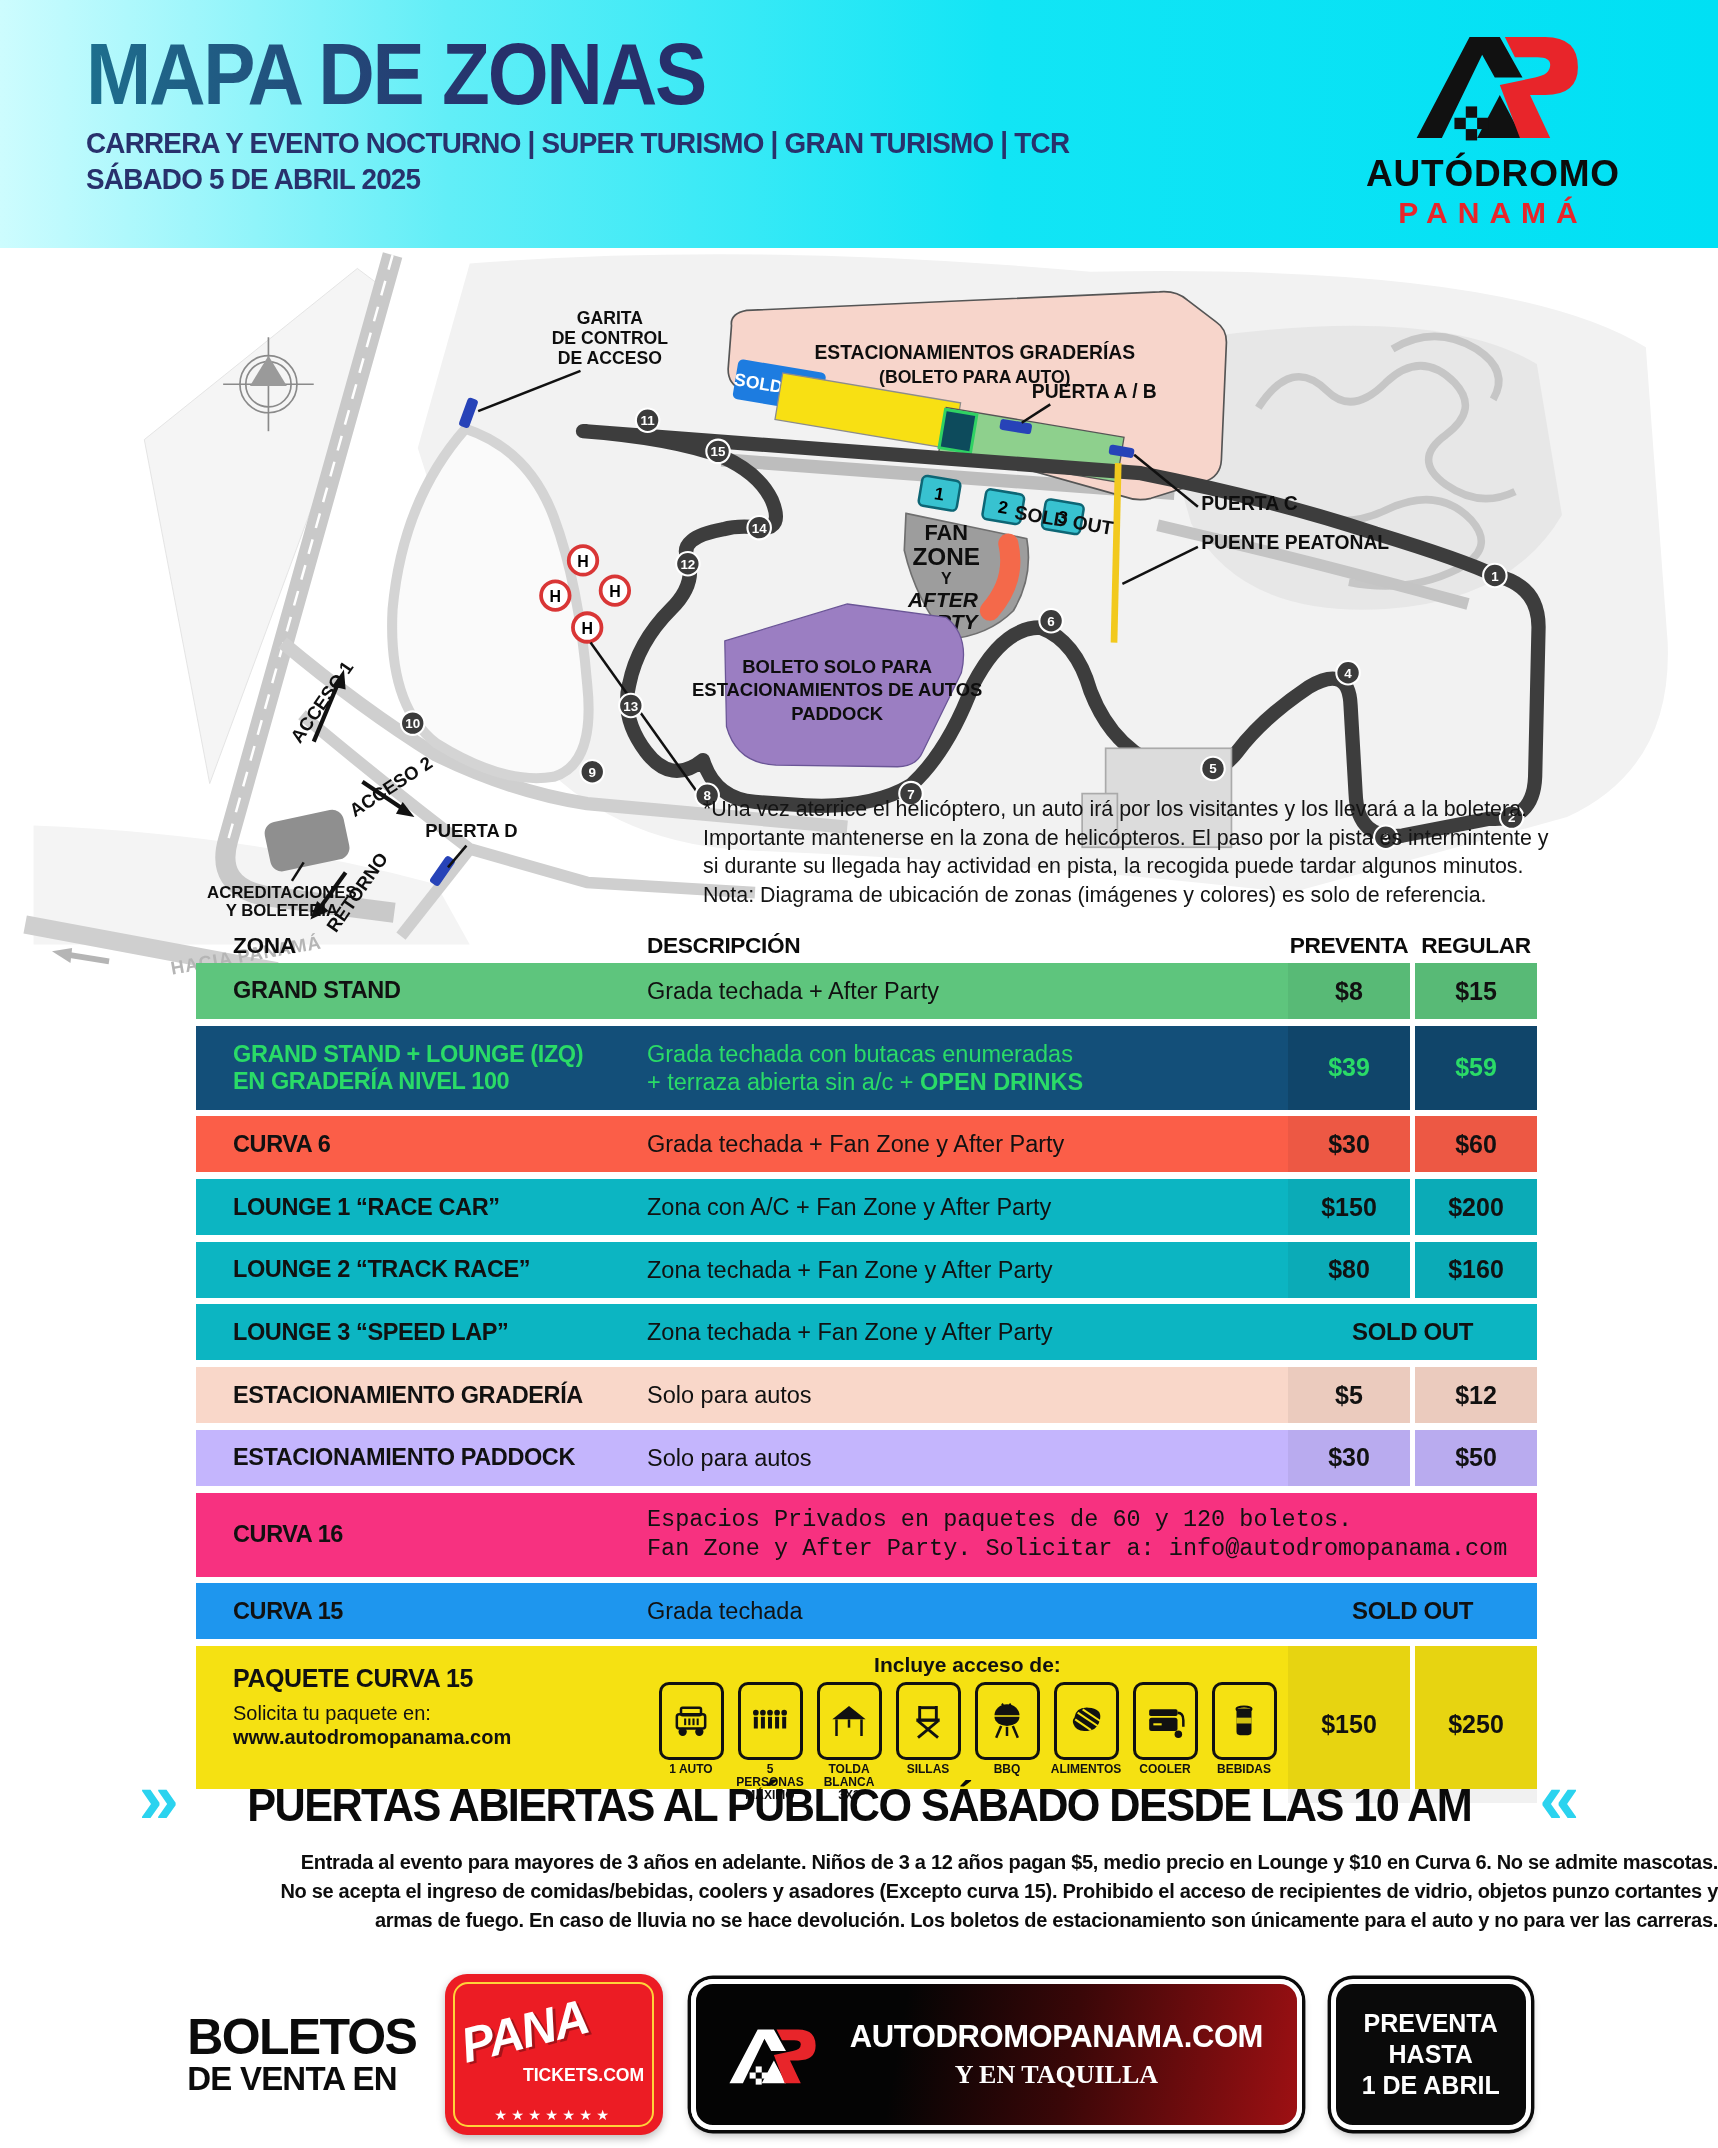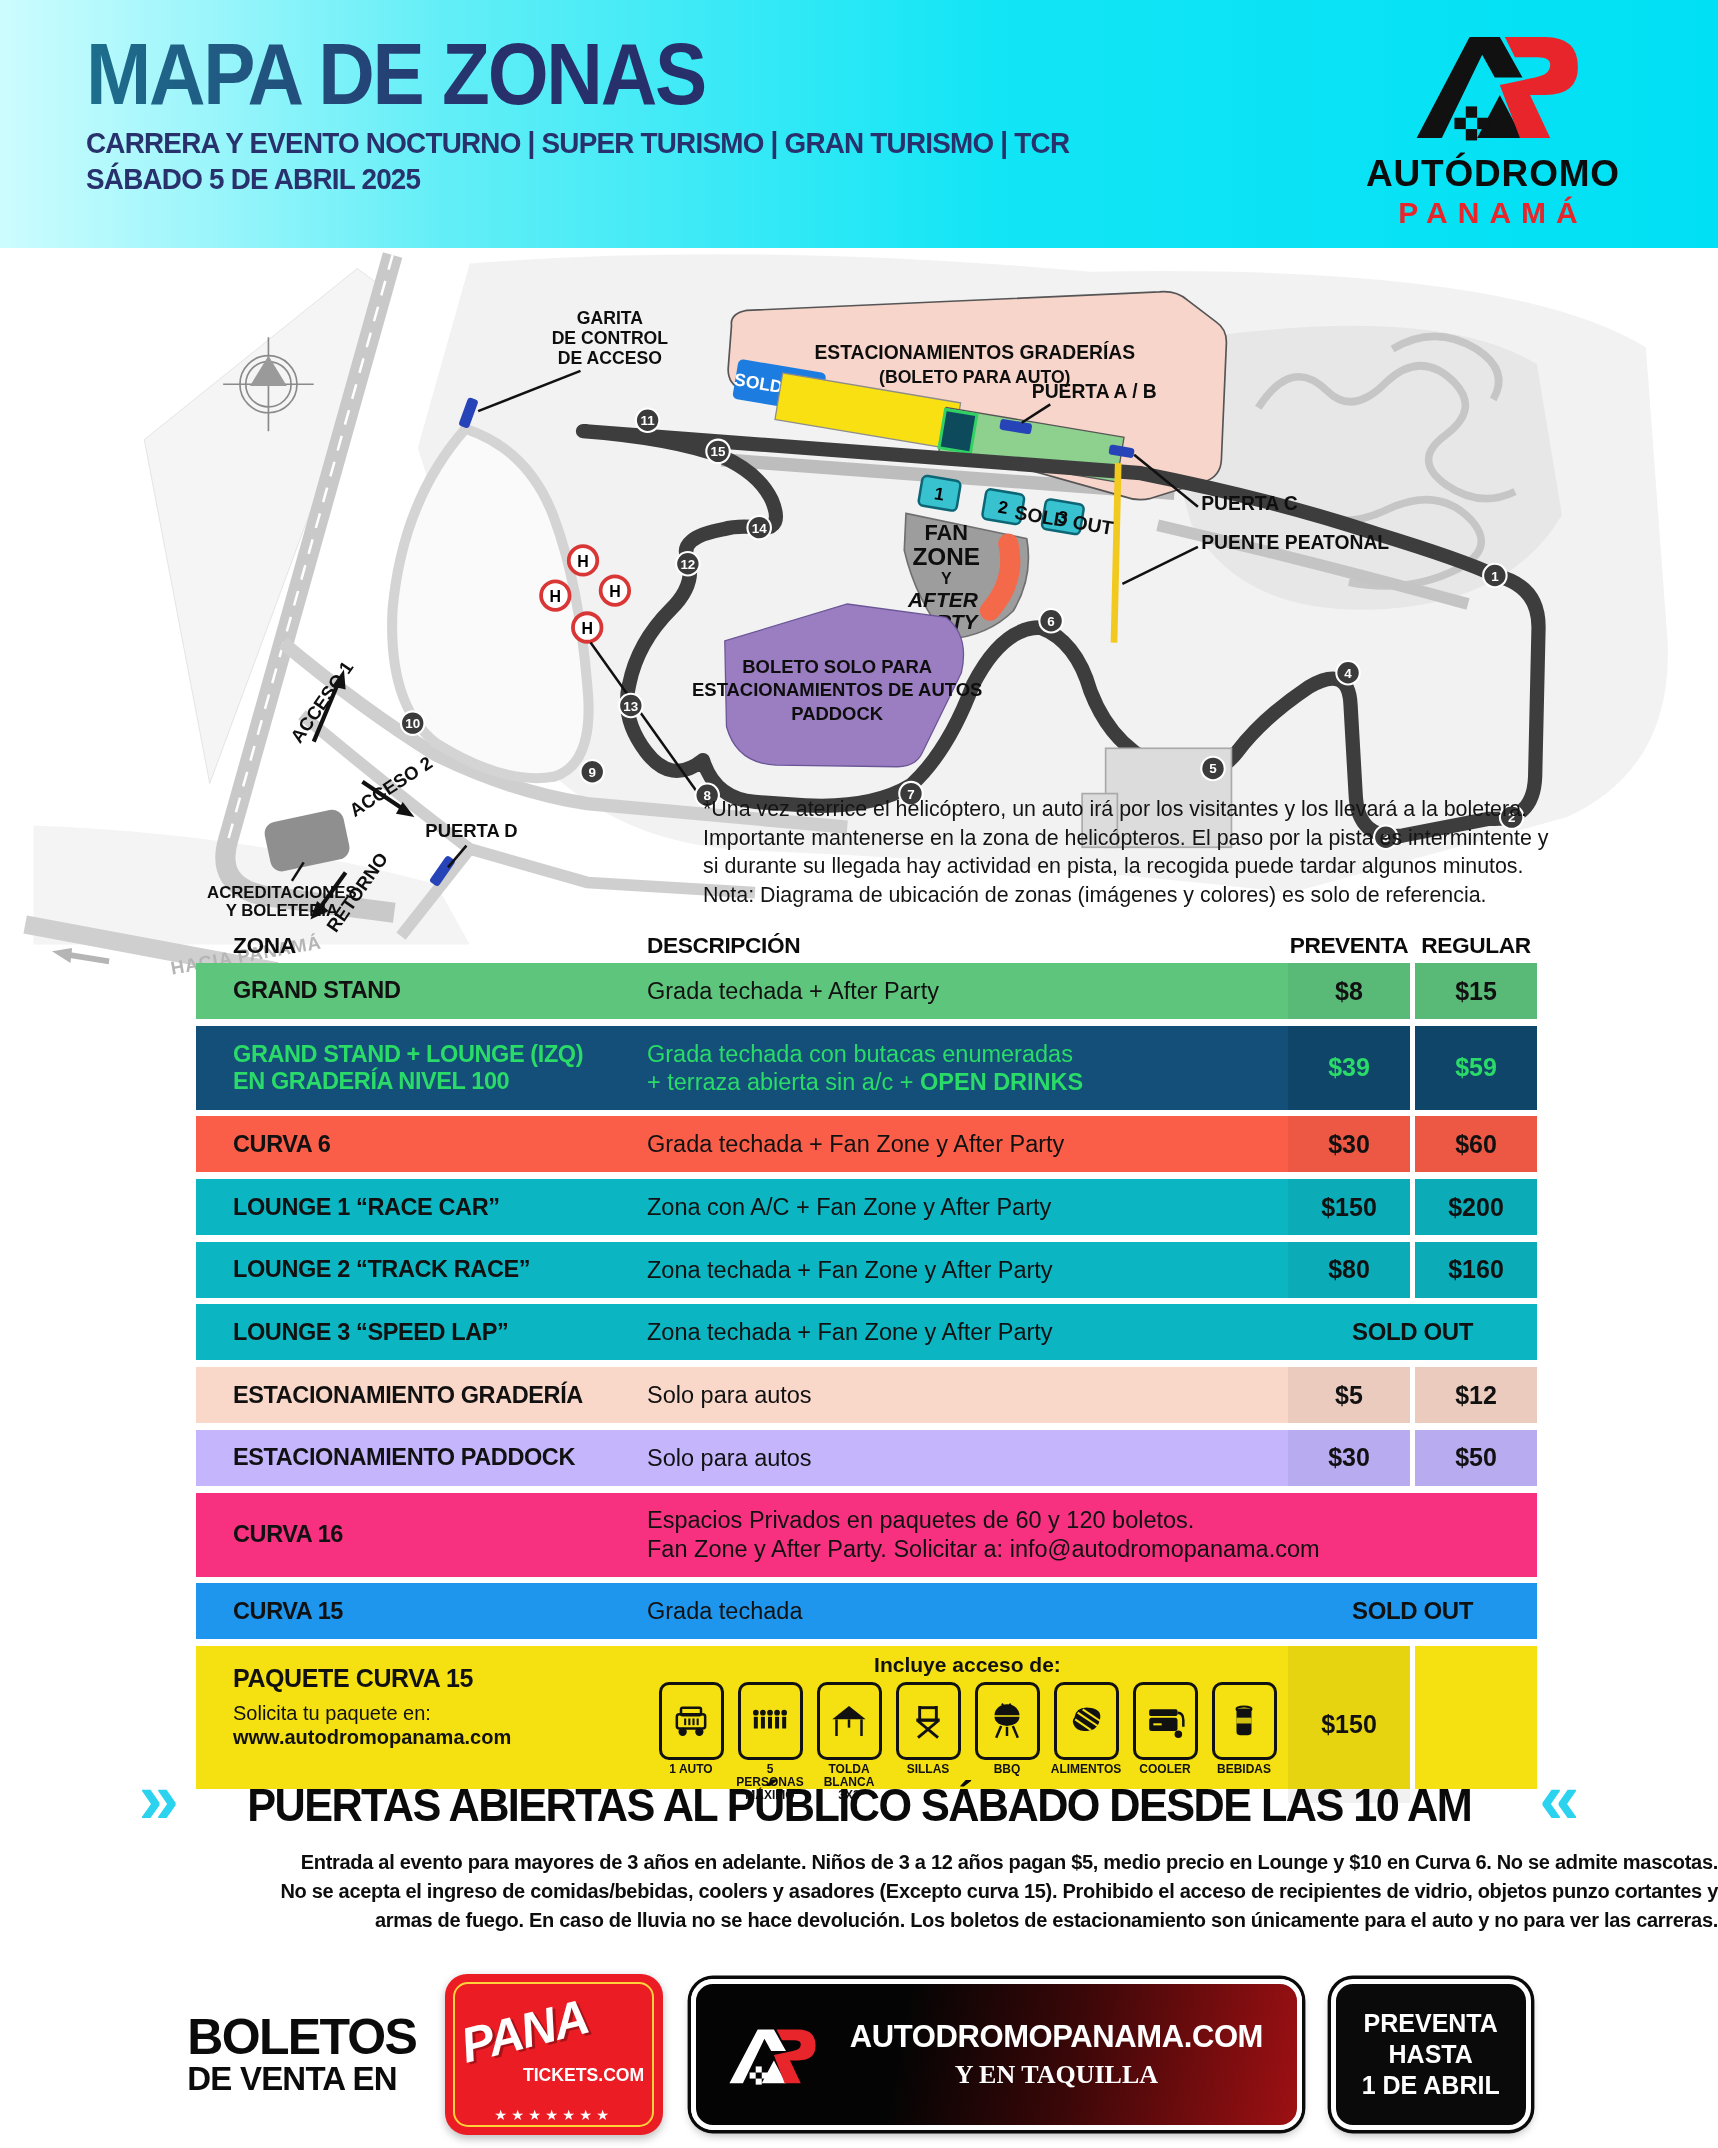--- a/index.html
+++ b/index.html
@@ -34,21 +34,21 @@
   .prow{display:grid;grid-template-columns:451px 1fr 122px 5px 122px;align-items:center;
         height:56px;margin-bottom:6.7px;}
   .prow.tall{height:84px;}
   .zone{padding-left:37px;font-size:23.5px;font-weight:900;letter-spacing:-0.4px;line-height:1.15;}
   .desc{font-size:23.5px;line-height:1.2;padding-right:13.4px;}
   .price{height:100%;display:flex;align-items:center;justify-content:center;
          font-size:25px;font-weight:700;background:rgba(0,0,0,0.055);}
   .gapcol{height:100%;background:#ffffff;}
   .soldcell{grid-column:3/6;height:100%;display:flex;align-items:center;justify-content:center;
             font-size:24px;font-weight:900;letter-spacing:-0.4px;}
-  .fullspan{grid-column:2/6;}
+  .fullspan{grid-column:2/6;font-family:Liberation Mono, monospace;}
   .bold{font-weight:800;}
   
   .r-green{background:#5ec57d;}
   .r-navy{background:#134f79;color:#2adb67;}
   .r-navy .price{background:rgba(0,0,0,0.12);}
   .r-tomato{background:#fb5e48;}
   .r-teal{background:#0cb5c2;}
   .r-pink{background:#f9d7c9;}
   .r-purple{background:#c4b5fd;}
   .r-magenta{background:#f73180;}
@@ -572,20 +572,21 @@
             </div>
             <div class="icon-lab">
                 <div>BEBIDAS</div>
                 <div></div>
               </div>
           </div>
         </div>
       </div>
       <div class="price">$150</div>
       <div class="gapcol"></div>
+      <div class="price">$250</div>
     </div>
   </div>
 
   <div class="banner">
     <span class="chev">»</span>
     <span class="btxt">PUERTAS ABIERTAS AL PÚBLICO SÁBADO DESDE LAS 10 AM</span>
     <span class="chev">«</span>
   </div>
 
   <div class="disclaimer">

